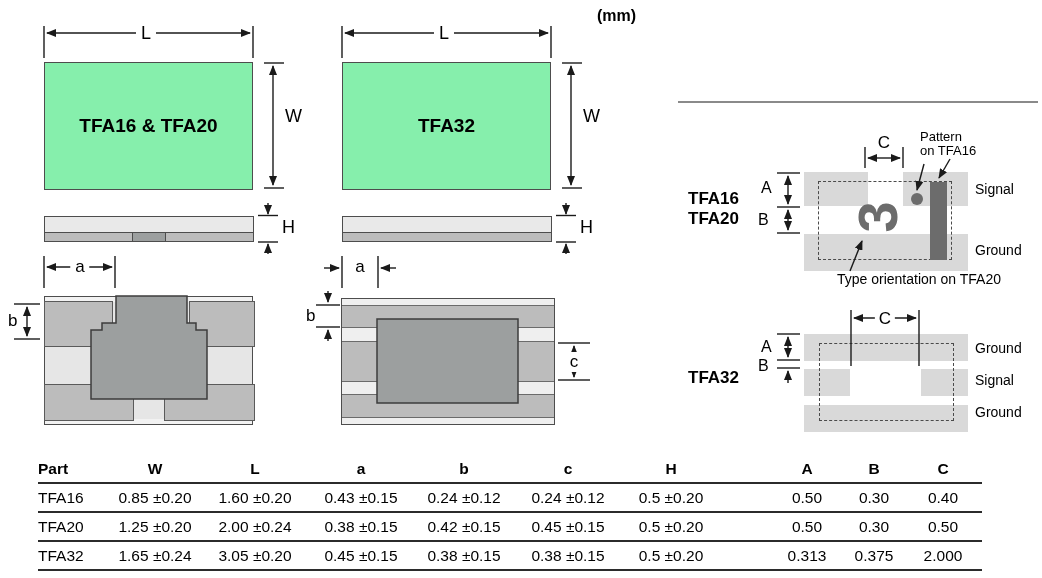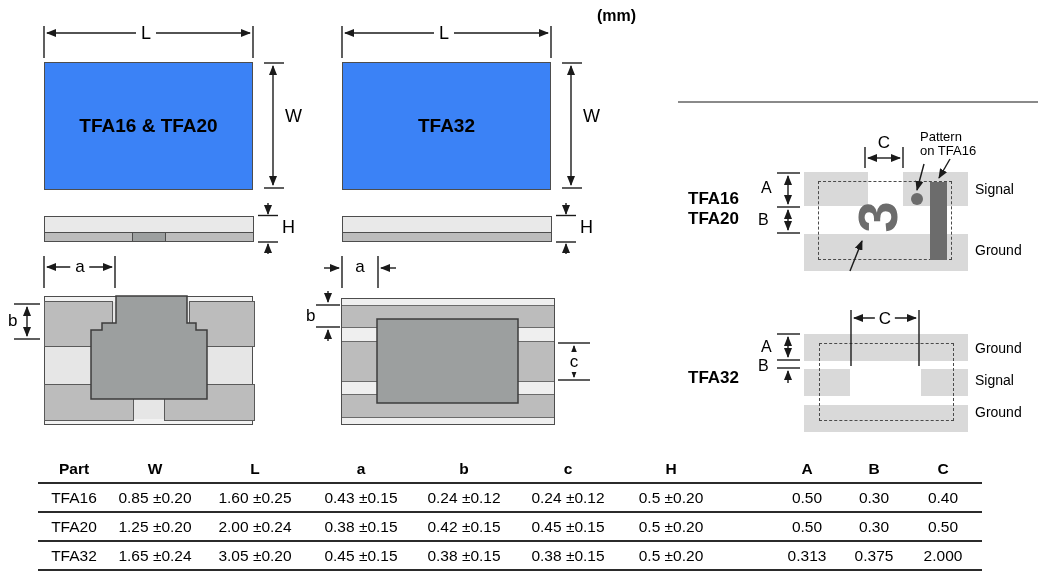--- a/index.html
+++ b/index.html
@@ -5,21 +5,21 @@
   html,body { margin:0; padding:0; background:#ffffff; }
   #canvas {
     position:relative; width:1042px; height:578px;
     background:#ffffff; overflow:hidden;
     font-family:"Liberation Sans", sans-serif; color:#000;
   }
 
   
   .pkg-rect {
     position:absolute; width:209px; height:128px;
-    background:#3b82f6; border:1.5px solid #4d4d4d;
+    background:#86efac; border:1.5px solid #4d4d4d;
     display:flex; align-items:center; justify-content:center;
     font-weight:bold; font-size:19px; box-sizing:border-box;
   }
   .side-view {
     position:absolute; width:210px; height:26px;
     background:#e9e9e9; border:1.5px solid #4d4d4d; box-sizing:border-box;
   }
   .side-strip { position:absolute; left:0; right:0; bottom:0; height:8px;
     background:#bcbcbc; border-top:1px solid #4d4d4d; }
   .side-seg { position:absolute; left:87px; bottom:0; width:34px; height:8px;
@@ -60,21 +60,21 @@
 
   
   #dim-table { position:absolute; left:38px; top:456px; z-index:10; }
   #dim-table table { border-collapse:collapse; table-layout:fixed; width:944px; }
   #dim-table th, #dim-table td {
     font-size:15.5px; padding:0; border-bottom:2px solid #2b2b2b;
     text-align:center; vertical-align:middle; white-space:nowrap;
   }
   #dim-table th { font-weight:bold; height:26px; }
   #dim-table td { height:27px; }
-  #dim-table .c-part { text-align:center; }
+  #dim-table .c-part { text-align:left; }
 </style>
 </head>
 <body>
 
 <div id="canvas">
 
   <div class="pkg-rect" style="left:44px; top:62px;">
     <span>TFA16 &amp; TFA20</span>
   </div>
   <div class="pkg-rect" style="left:342px; top:62px;">
@@ -223,20 +223,21 @@
 
   <div class="lbl bold text-layer-item" style="left:688px; top:189px;">TFA16</div>
   <div class="lbl bold text-layer-item" style="left:688px; top:209px;">TFA20</div>
   <div class="lbl text-layer-item" style="left:761px; top:179px; font-size:16px;">A</div>
   <div class="lbl text-layer-item" style="left:758px; top:211px; font-size:16px;">B</div>
   <div class="lbl center text-layer-item" style="left:884px; top:133px;">C</div>
   <div class="lbl tiny text-layer-item" style="left:920px; top:130px;">Pattern</div>
   <div class="lbl tiny text-layer-item" style="left:920px; top:144px;">on TFA16</div>
   <div class="lbl small text-layer-item" style="left:975px; top:181px;">Signal</div>
   <div class="lbl small text-layer-item" style="left:975px; top:242px;">Ground</div>
+  <div class="lbl small text-layer-item" style="left:837px; top:271px;">Type orientation on TFA20</div>
 
   <div class="lbl bold text-layer-item" style="left:688px; top:368px;">TFA32</div>
   <div class="lbl text-layer-item" style="left:761px; top:338px; font-size:16px;">A</div>
   <div class="lbl text-layer-item" style="left:758px; top:357px; font-size:16px;">B</div>
   <div class="lbl center onwhite text-layer-item" style="left:885px; top:309px; padding:0 4px;">C</div>
   <div class="lbl small text-layer-item" style="left:975px; top:340px;">Ground</div>
   <div class="lbl small text-layer-item" style="left:975px; top:372px;">Signal</div>
   <div class="lbl small text-layer-item" style="left:975px; top:404px;">Ground</div>
 
   <div id="dim-table">
@@ -264,21 +265,21 @@
         <th>c</th>
         <th>H</th>
         <th></th>
         <th>A</th>
         <th>B</th>
         <th>C</th>
       </tr>
       <tr>
         <td class="c-part">TFA16</td>
         <td>0.85 ±0.20</td>
-        <td>1.60 ±0.25</td>
+        <td>1.60 ±0.20</td>
         <td>0.43 ±0.15</td>
         <td>0.24 ±0.12</td>
         <td>0.24 ±0.12</td>
         <td>0.5 ±0.20</td>
         <td></td>
         <td>0.50</td>
         <td>0.30</td>
         <td>0.40</td>
       </tr>
       <tr>

